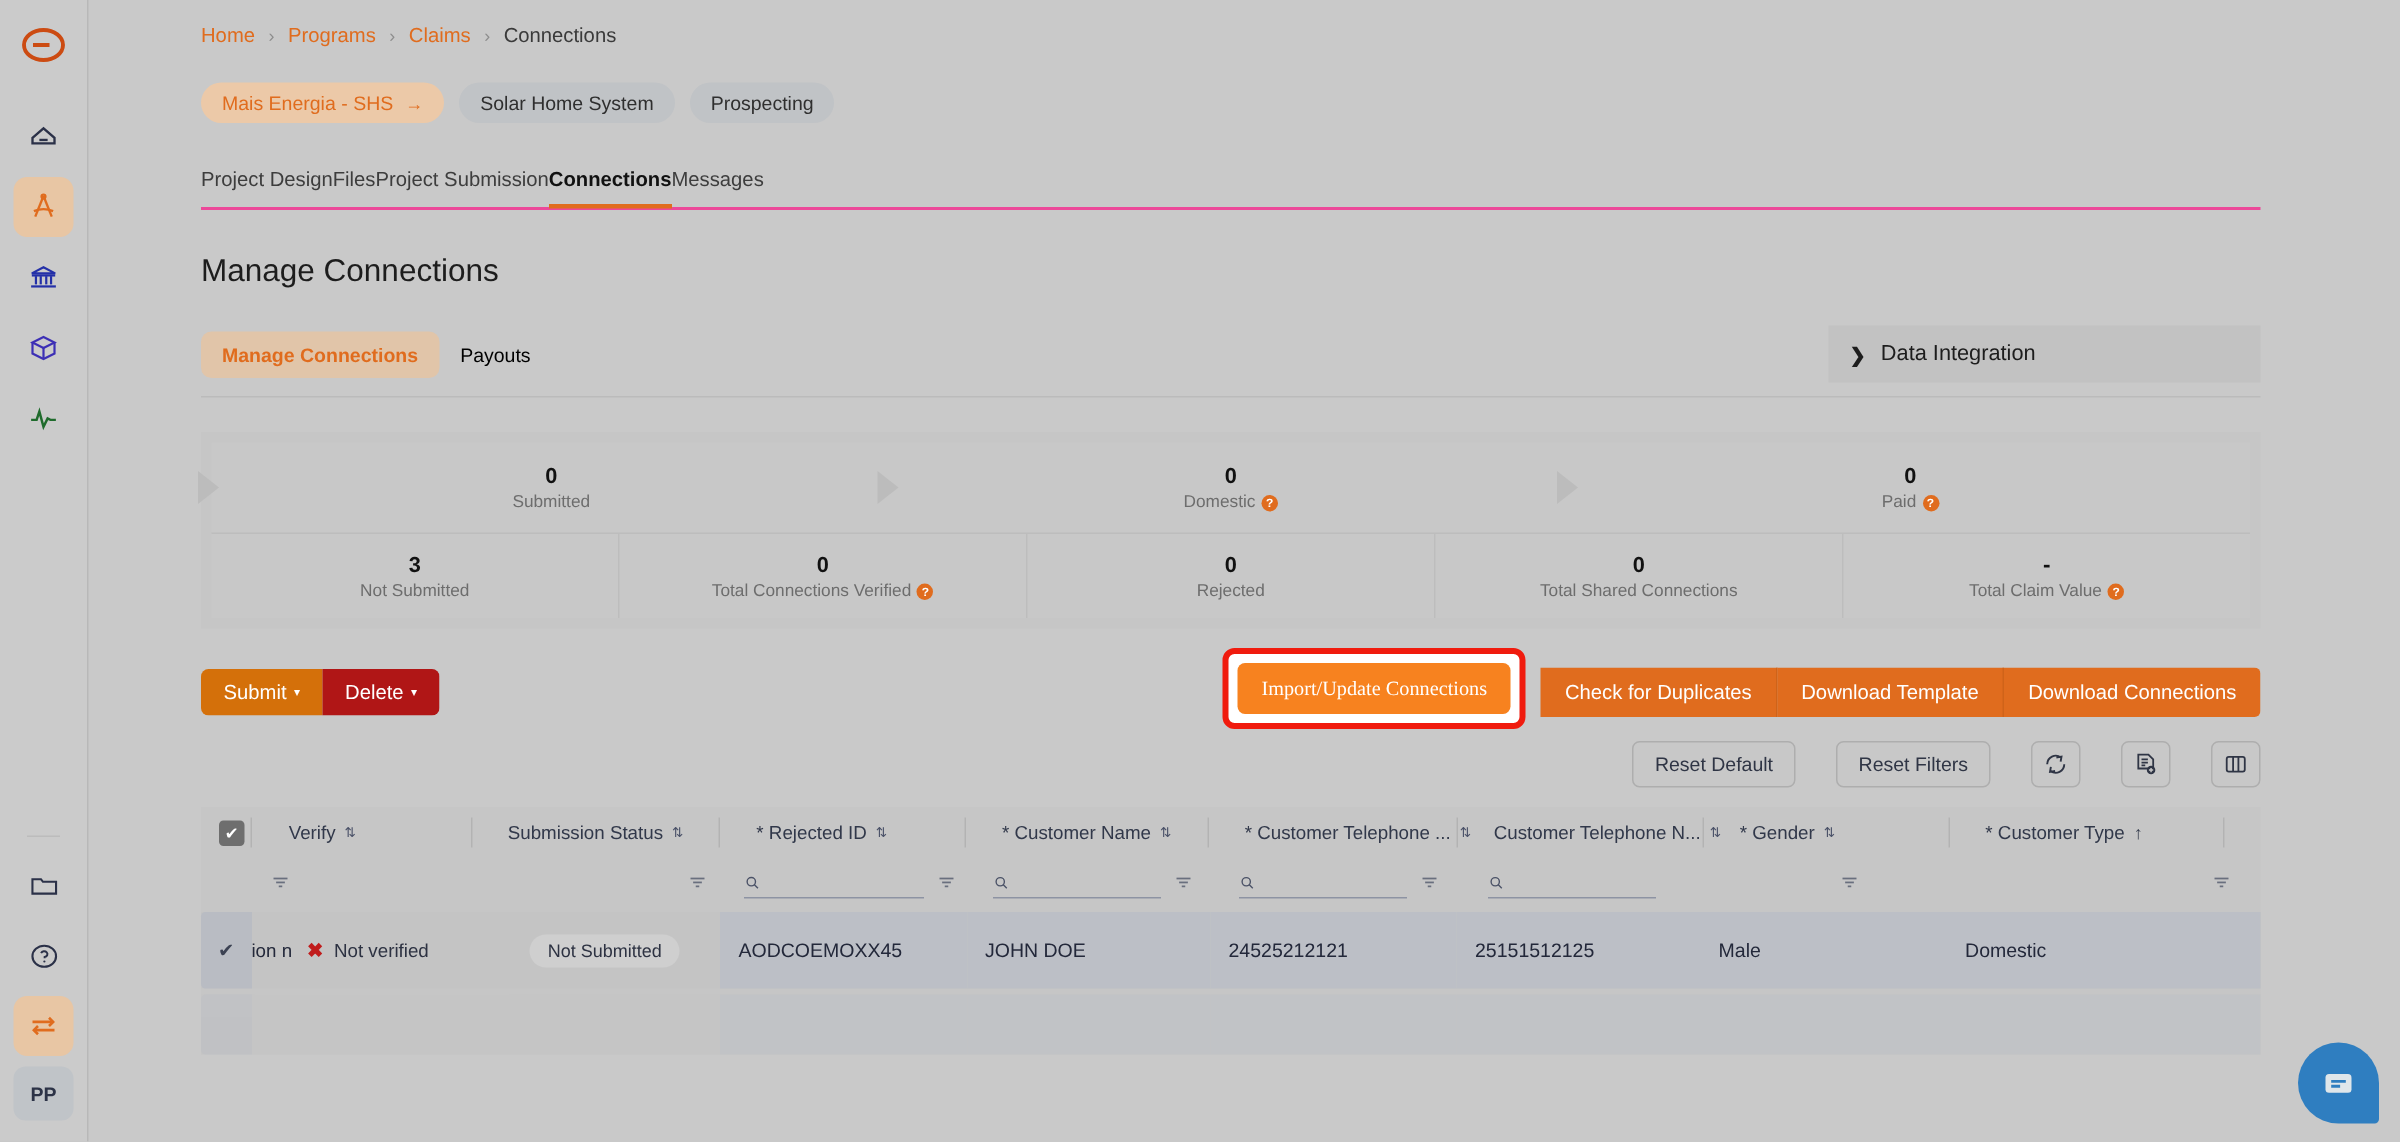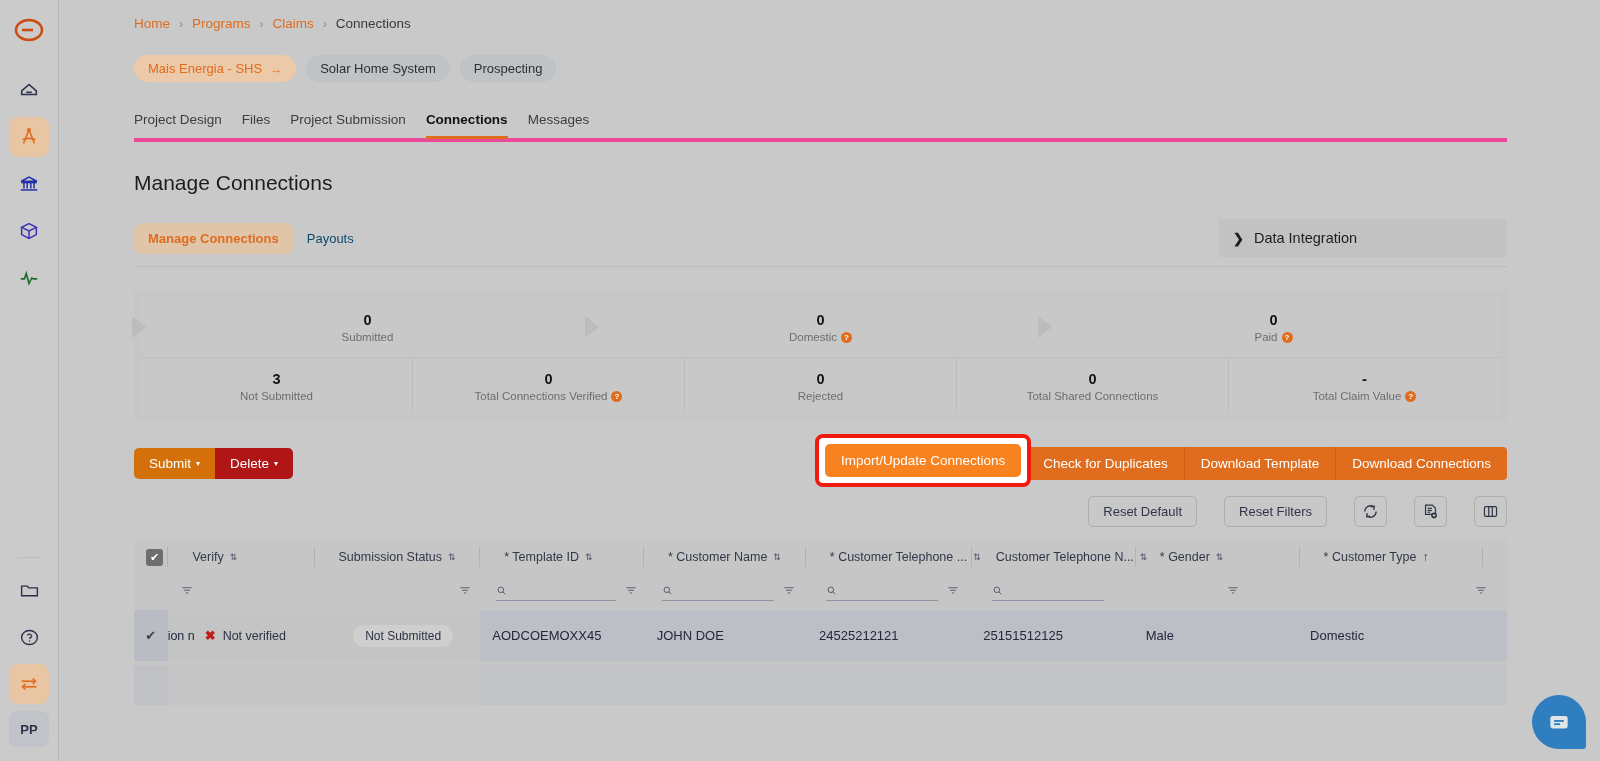--- a/index.html
+++ b/index.html
@@ -53,31 +53,31 @@
   .page-title { font-size: 31px; font-weight: 400; color: #1d1d1d; margin-top: 23px; letter-spacing: .2px; }
 
   .chips { display: flex; gap: 10px; margin-top: 24px; align-items: center; }
   .chip {
     border-radius: 15px; padding: 6px 14px; font-size: 13px;
     background: #c0c3c6; color: #2f2f2f; white-space: nowrap; cursor: pointer;
   }
   .chip.accent { background: #ecc9a8; color: #e06c1e; display: flex; align-items: center; gap: 8px; }
   .chip .arrow { font-size: 12px; }
 
-  .tabs { display: flex; gap: 20px; margin-top: 30px; border-bottom: 4px solid #ec4899; width: 1373px; }
+  .tabs { display: flex; margin-top: 30px; border-bottom: 2px solid #ec4899; width: 1373px; }
   .tab { font-size: 13.5px; color: #3d3d3d; padding-bottom: 11px; cursor: pointer; position: relative; }
   .tab.active { font-weight: 700; color: #111; }
   .tab.active::after {
     content:""; position: absolute; left: 0; right: 0; bottom: -1px; height: 3px; background: #e06c1e;
   }
 
   .section-title { font-size: 21px; color: #1d1d1d; margin-top: 29px; font-weight: 400; }
 
   .subtabs-row { display: flex; align-items: center; margin-top: 24px; width: 1373px; }
-  .subtab { font-size: 13px; padding: 8px 14px; border-radius: 7px; cursor: pointer; color: #0c4a6e; }
+  .subtab { font-size: 13px; padding: 8px 14px; border-radius: 7px; cursor: pointer; color: #000000; }
   .subtab.active { background: #e1c5a9; color: #e06c1e; font-weight: 600; }
   .di-panel {
     margin-left: auto; width: 288px; background: #c2c2c2;
     padding: 11px 14px; font-size: 14.5px; color: #1d1d1d;
     display: flex; align-items: center; gap: 10px; cursor: pointer;
   }
   .di-chev { font-weight: 700; font-size: 13px; }
 
   .subtab-rule { width: 1373px; height: 1px; background: #bbb; margin-top: 9px; }
 
@@ -115,21 +115,21 @@
   .btn-delete { background: #b01616; color: #fff; font-size: 13.5px; padding: 8px 15px; cursor: pointer; display:flex; align-items:center; gap:5px;}
   .caret { font-size: 8px; }
 
   .right-actions { margin-left: auto; display: flex; border-radius: 4px; overflow: hidden; text-align: right; }
   .orange-btn {
     background: #e06c1e; color: #fff; font-size: 13.5px; padding: 9px 16px;
     cursor: pointer; border-right: 1px solid #cf6319; white-space: nowrap;
   }
   .orange-btn:last-child { border-right: none; }
   .orange-btn.highlight {
-    background: #f7821f; border-radius: 5px;
+    background: #f7821f; border-radius: 5px; font-family: Liberation Serif, serif;
   }
   .highlight-box {
     position: absolute; border: 4px solid #f01b0e; border-radius: 8px;
     background: #fff; z-index: 5; padding: 6px;
     left: 681px; top: -12px;
   }
 
   .table-tools { width: 1373px; display: flex; justify-content: flex-end; gap: 27px; margin-top: 16px; text-align: center; }
   .tool-btn {
     background: #c8c8c8; border: 1px solid #aeaeae; border-radius: 5px;
@@ -447,21 +447,21 @@
         </div>
         <div class="th" style="width:148px">
           <span>Verify</span>
           <span class="sort-ic">⇅</span>
         </div>
         <div class="th" style="width:168px">
           <span>Submission Status</span>
           <span class="sort-ic">⇅</span>
         </div>
         <div class="th" style="width:166px">
-          <span>* Template ID</span>
+          <span>* Rejected ID</span>
           <span class="sort-ic">⇅</span>
         </div>
         <div class="th" style="width:164px">
           <span>* Customer Name</span>
           <span class="sort-ic">⇅</span>
         </div>
         <div class="th" style="width:166px">
           <span>* Customer Telephone ...</span>
           <span class="sort-ic">⇅</span>
         </div>

